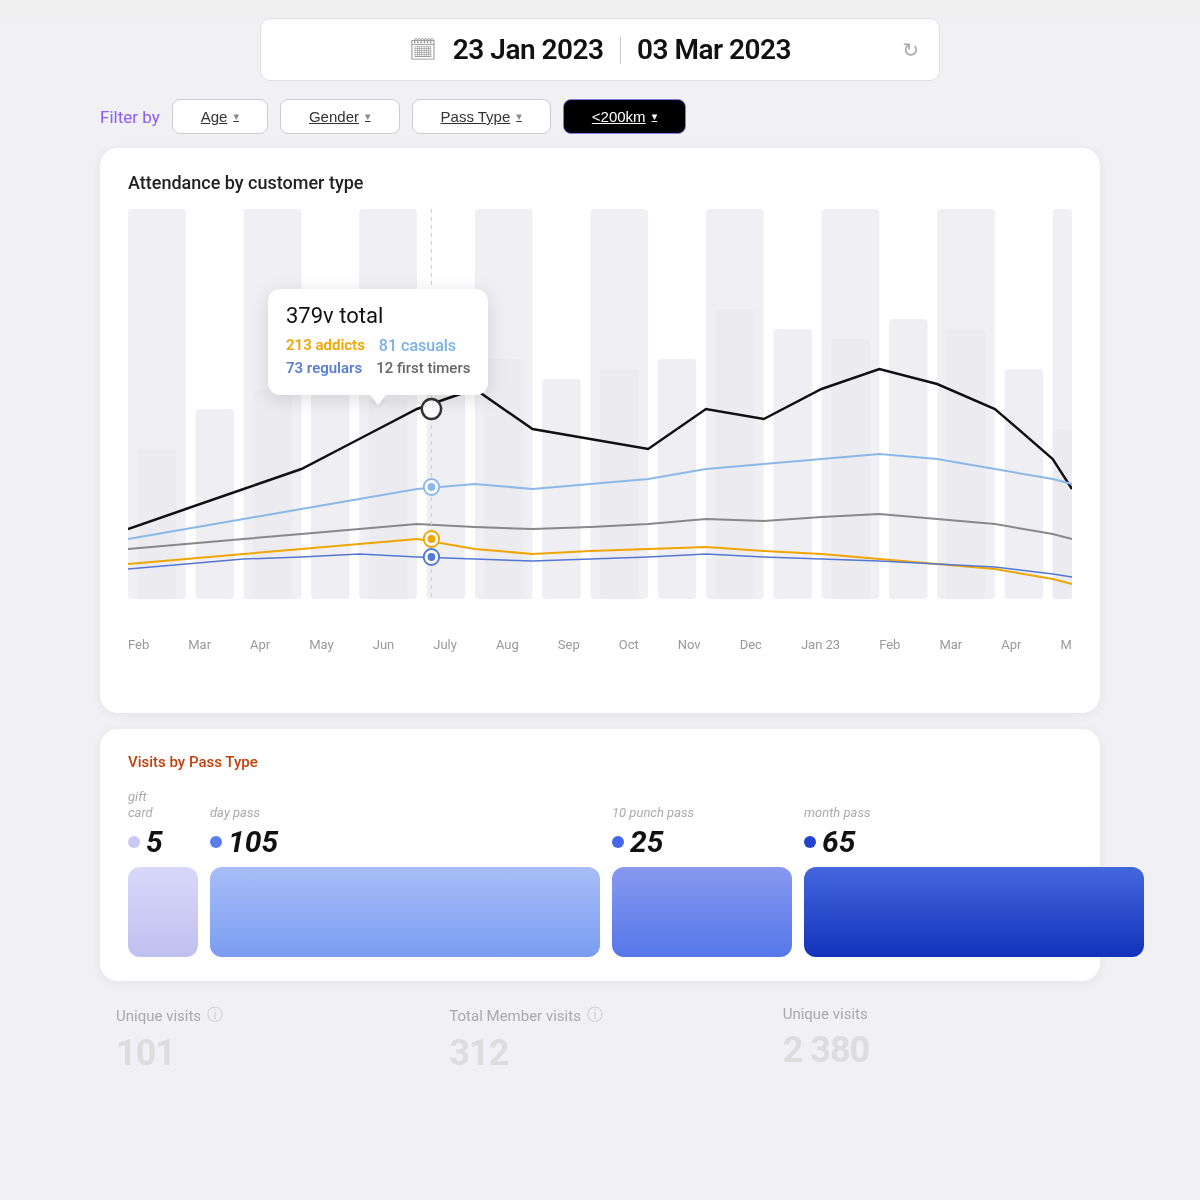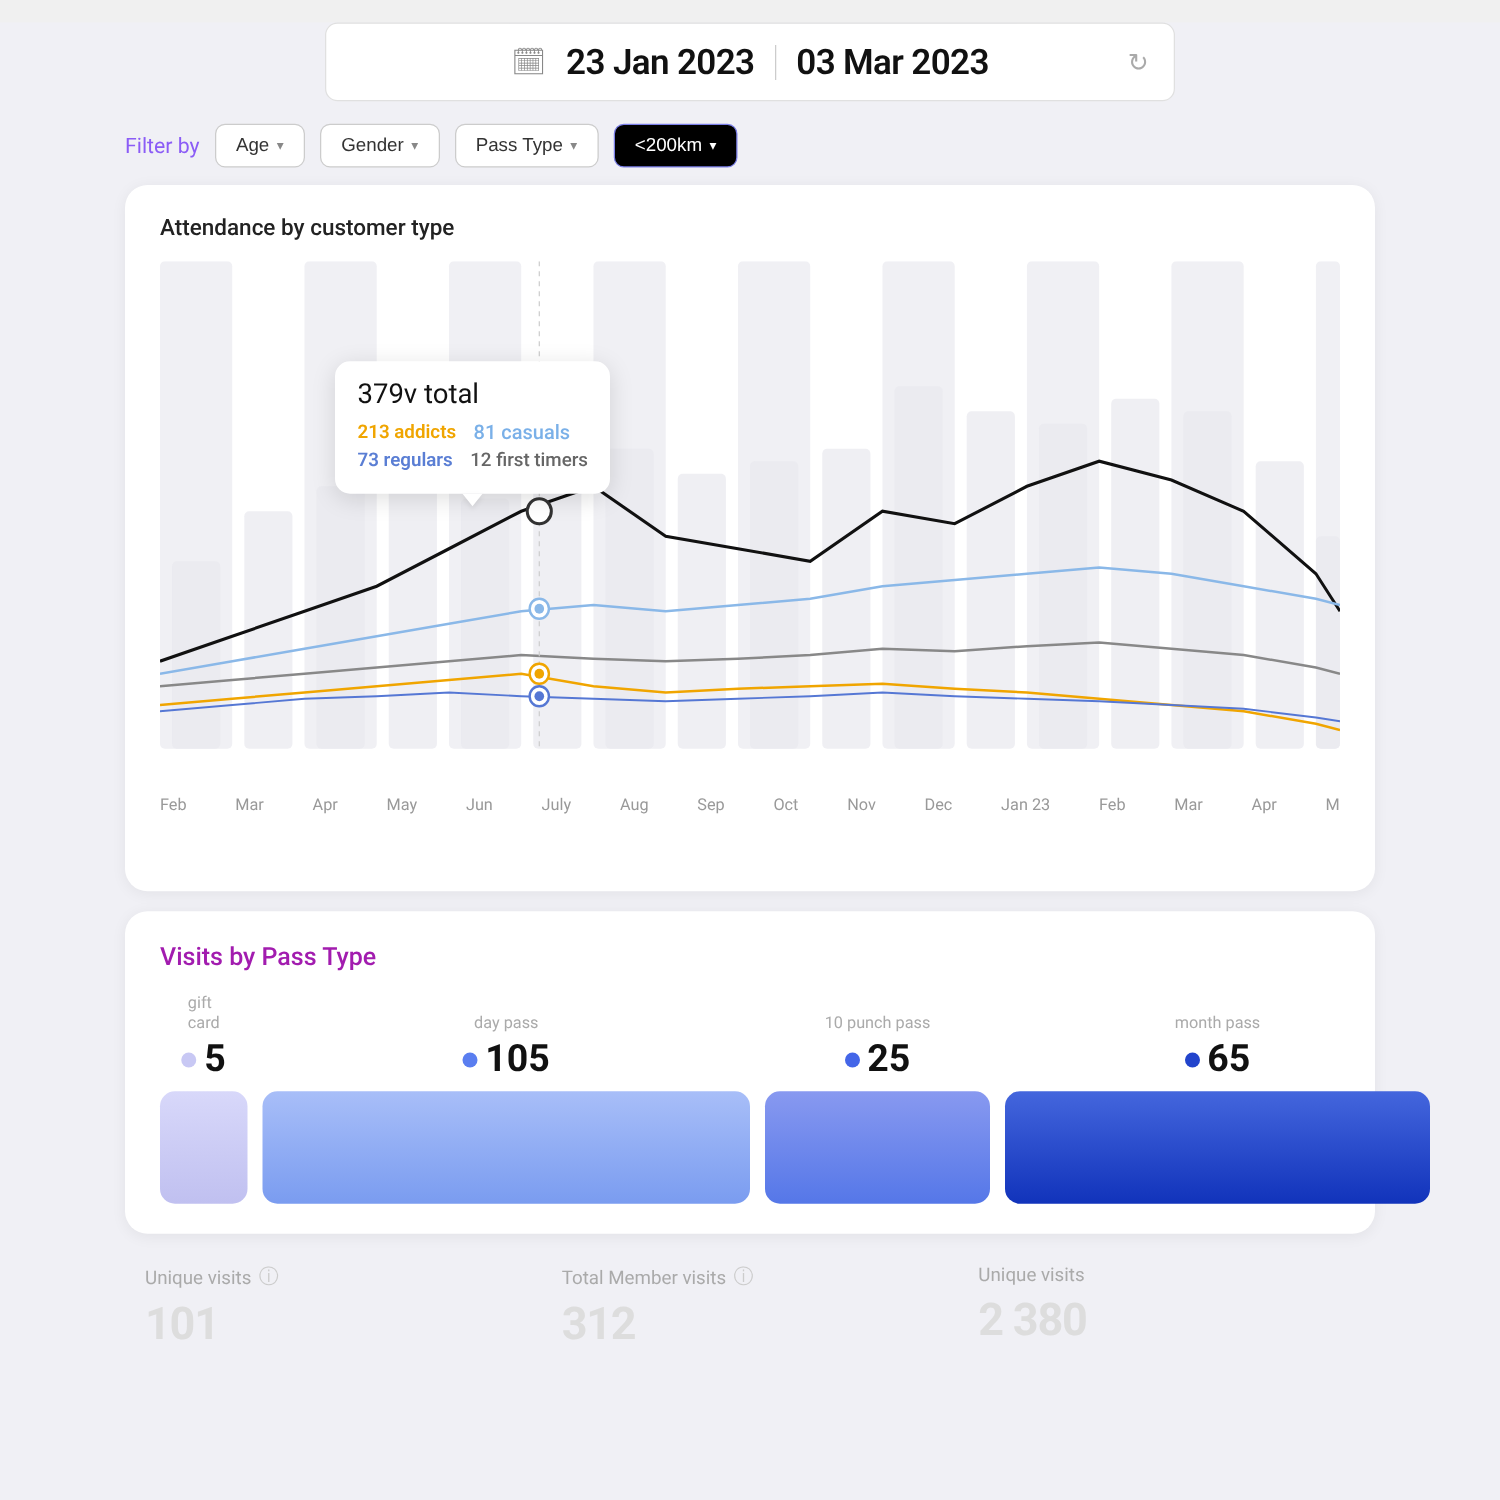--- a/index.html
+++ b/index.html
@@ -62,27 +62,28 @@
     }
     .filter-label {
       font-size: 17px;
       color: #8b5cf6;
       font-weight: 400;
     }
     .filter-btn {
       border: 1.5px solid #ccc;
       border-radius: 8px;
       background: white;
-      padding: 8px 16px;
+      padding: 8px 28px;
       font-size: 15px;
       color: #333;
       cursor: pointer;
       display: flex;
       align-items: center;
       gap: 6px;
+      text-decoration: underline;
     }
     .filter-btn .chevron {
       color: #888;
       font-size: 11px;
     }
     .filter-btn-active {
       background: #000000;
       border-color: #7b7fe8;
       color: white;
     }
@@ -162,34 +163,35 @@
     }
     
     .visits-card {
       background: white;
       border-radius: 18px;
       margin: 16px 100px 0;
       padding: 24px 28px;
       box-shadow: 0 2px 12px rgba(0,0,0,0.06);
     }
     .visits-title {
-      font-size: 20px;
+      font-size: 15px;
       font-weight: 500;
-      color: #a21caf;
+      color: #c2410c;
       margin-bottom: 18px;
     }
     .pass-grid {
       display: flex;
       gap: 12px;
       align-items: flex-end;
     }
     .pass-col {
       display: flex;
       flex-direction: column;
-      align-items: center;
+      align-items: flex-start;
+      font-style: italic;
     }
     .pass-label {
       font-size: 13px;
       color: #aaa;
       margin-bottom: 4px;
       line-height: 1.2;
     }
     .pass-count-row {
       display: flex;
       align-items: center;

